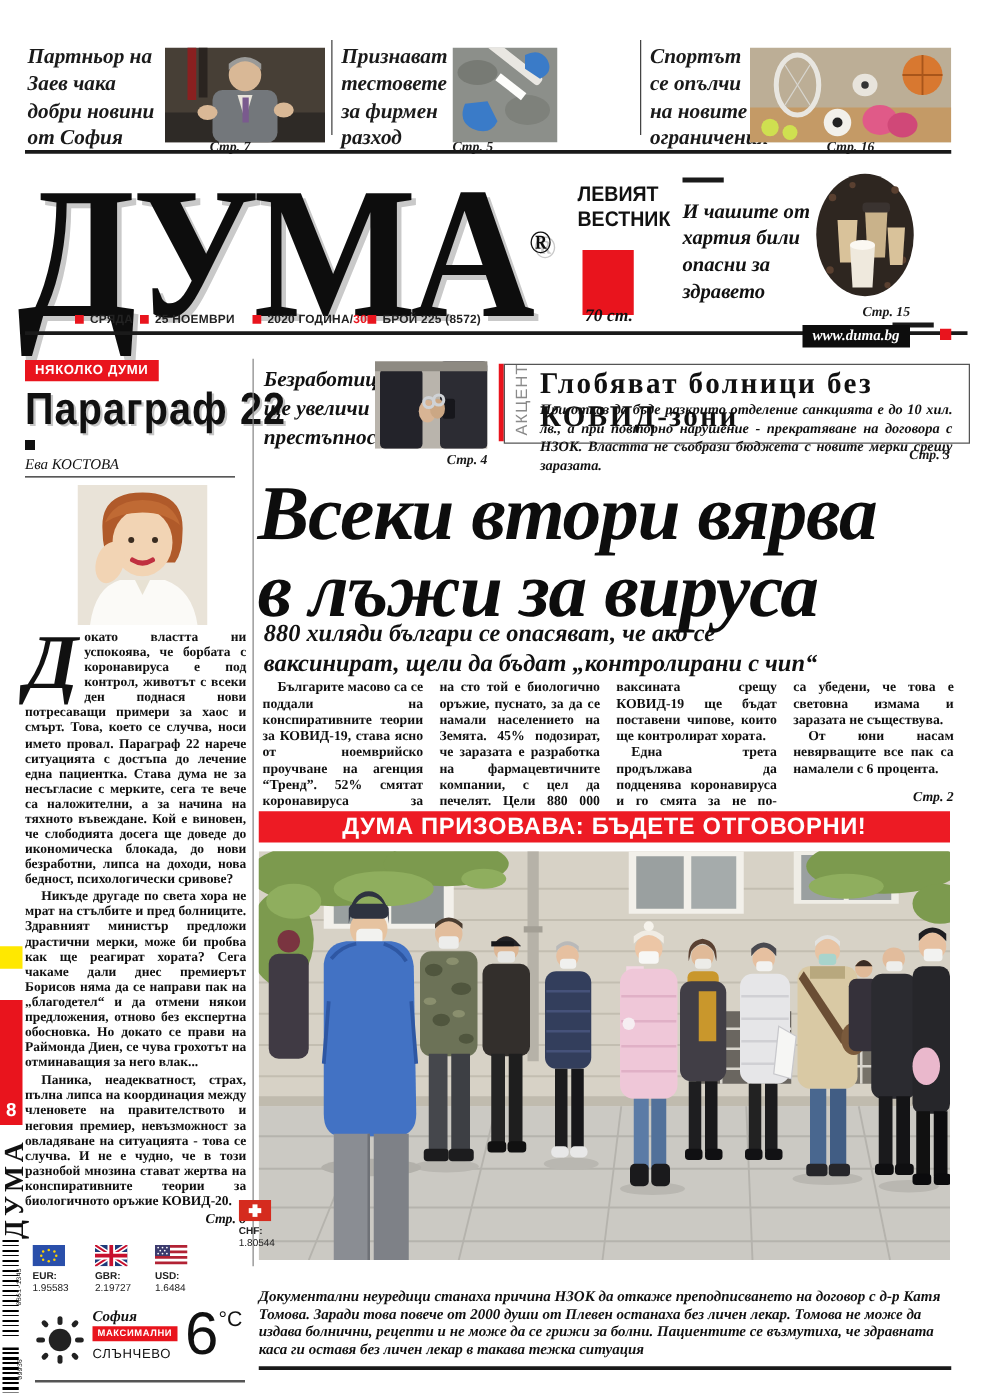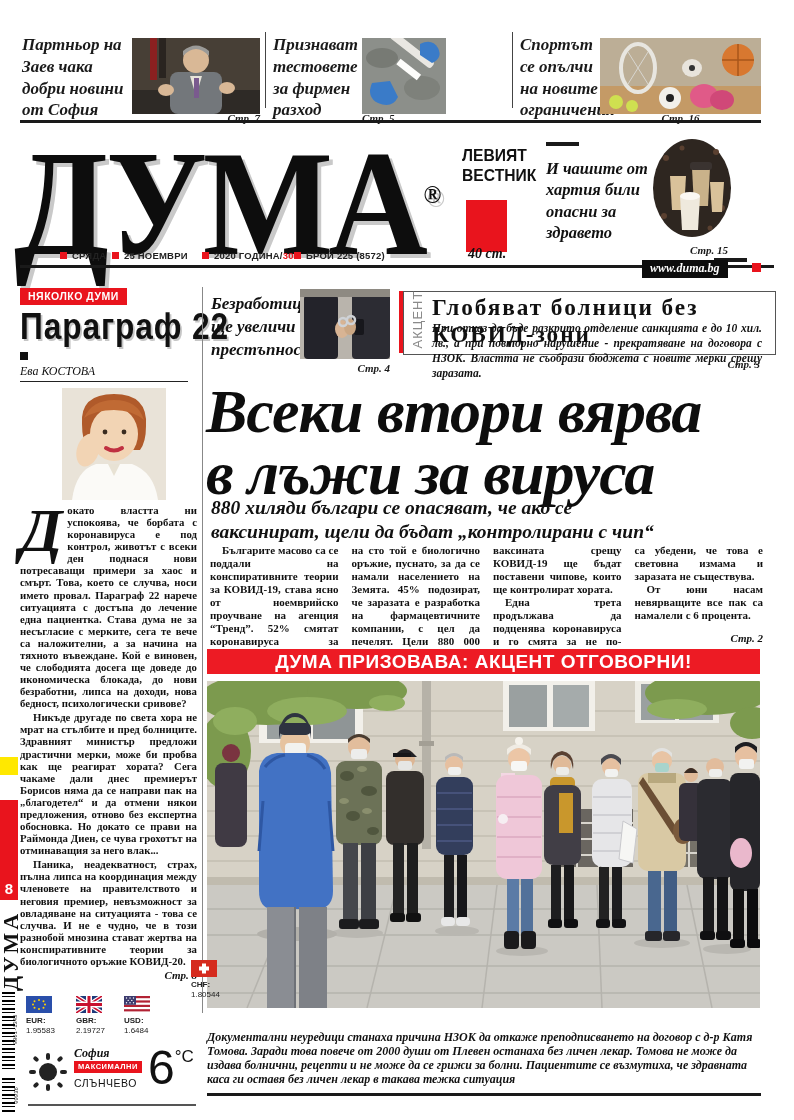--- a/index.html
+++ b/index.html
@@ -102,21 +102,21 @@
       <rect x="27" y="0" width="7" height="40" fill="#2a2420"></rect>
     <rect x="0" y="52" width="128" height="24" fill="#2e2a26"></rect>
     <rect x="38" y="34" width="52" height="42" rx="8" fill="#73777b"></rect>
     <polygon points="58,38 70,38 64,58" fill="#e8e4da"></polygon>
     <rect x="62" y="40" width="5" height="20" fill="#7a5a8e"></rect>
     <circle cx="64" cy="22" r="13" fill="#d9b896"></circle>
     <path d="M51 18 Q64 4 77 18 L77 13 Q64 2 51 13 Z" fill="#9a9a98"></path>
     <ellipse cx="34" cy="52" rx="8" ry="6" fill="#d9b896"></ellipse>
     <ellipse cx="95" cy="50" rx="8" ry="6" fill="#d9b896"></ellipse>
   </svg>
-  <div class="abs pageref" style="left:132px;top:112px;width:128px;text-align:right;">Стр. 7</div>
+  <div class="abs pageref" style="left:120px;top:112px;width:128px;text-align:center;">Стр. 7</div>
 
   <div class="abs vsep" style="left:265px;top:32px;height:76px;"></div>
 
   <div class="abs teaser-title" style="left:273px;top:34px;width:86px;">Признават тестовете за фирмен разход</div>
   <svg class="abs" style="left:362px;top:38px;" width="84" height="76" viewBox="0 0 84 76">
     <rect width="84" height="76" fill="#8c8f8a"></rect>
     <ellipse cx="20" cy="20" rx="16" ry="10" fill="#777a74"></ellipse>
       <ellipse cx="60" cy="50" rx="18" ry="12" fill="#7e817b"></ellipse>
     <rect x="24" y="8" width="52" height="8" rx="3" transform="rotate(38 50 12)" fill="#e9e7e2"></rect>
     <path d="M10 45 q-6 14 6 20 q14 6 20 -6 l-8 -16 z" fill="#3a7bc8"></path>
@@ -188,21 +188,21 @@
       <span>25 НОЕМВРИ</span>
     </div>
   <div class="abs dl-item" style="left:202px;top:250px;">
       <span class="dl-sq"></span>
       <span><span>2020 ГОДИНА/</span><span class="dl-red">30</span></span>
     </div>
   <div class="abs dl-item" style="left:294px;top:250px;">
       <span class="dl-sq"></span>
       <span>БРОЙ 225 (8572)</span>
     </div>
-  <div class="abs price" style="left:468px;top:246px;">40 ст.</div>
+  <div class="abs price" style="left:468px;top:246px;">70 ст.</div>
   <div class="abs thickrule" style="left:20px;top:265px;width:754px;height:3px;"></div>
   <div class="abs webbox" style="left:642px;top:260px;">www.duma.bg</div>
   <div class="abs redsq" style="left:752px;top:263px;width:9px;height:9px;"></div>
 
   <div class="abs ybar" style="left:0;top:757px;width:18px;height:18px;"></div>
   <div class="abs rbar" style="left:0;top:800px;width:18px;height:100px;"></div>
   <div class="abs pageno" style="left:0;top:880px;width:18px;text-align:center;">8</div>
   <div class="abs vlogo" style="left:-34px;top:938px;width:90px;text-align:center;">ДУМА</div>
   <div class="abs barcode" style="left:2px;top:992px;width:13px;height:78px;"></div>
   <div class="abs bc-num" style="left:-8px;top:1026px;width:46px;text-align:center;">0861-1343</div>
@@ -275,21 +275,21 @@
         <p class="cont">ваксината срещу КОВИД-19 ще бъдат поставени чипове, които ще контролират хората.</p>
         <p>Една трета продължава да подценява коронавируса и го смята за не по-опасен от грипа. 935 000 души</p>
       </div>
     <div class="col">
         <p class="cont">са убедени, че това е световна измама и заразата не съществува.</p>
         <p>От юни насам невярващите все пак са намалели с 6 процента.</p>
         <p class="colpage">Стр. 2</p>
       </div>
   </div>
 
-  <div class="abs banner" style="left:207px;top:649px;width:553px;height:25px;">ДУМА ПРИЗОВАВА: АКЦЕНТ ОТГОВОРНИ!</div>
+  <div class="abs banner" style="left:207px;top:649px;width:553px;height:25px;">ДУМА ПРИЗОВАВА: БЪДЕТЕ ОТГОВОРНИ!</div>
 
   <svg class="abs" style="left:207px;top:681px;" width="553" height="327" viewBox="0 0 553 327">
     <rect width="553" height="327" fill="#d7d2c6"></rect>
     <g stroke="#c3beb1" stroke-width="1.5">
       <line x1="0" y1="30" x2="553" y2="30"></line>
         <line x1="0" y1="55" x2="553" y2="55"></line>
         <line x1="0" y1="80" x2="553" y2="80"></line>
       <line x1="0" y1="105" x2="553" y2="105"></line>
         <line x1="0" y1="130" x2="553" y2="130"></line>
         <line x1="0" y1="155" x2="553" y2="155"></line>

